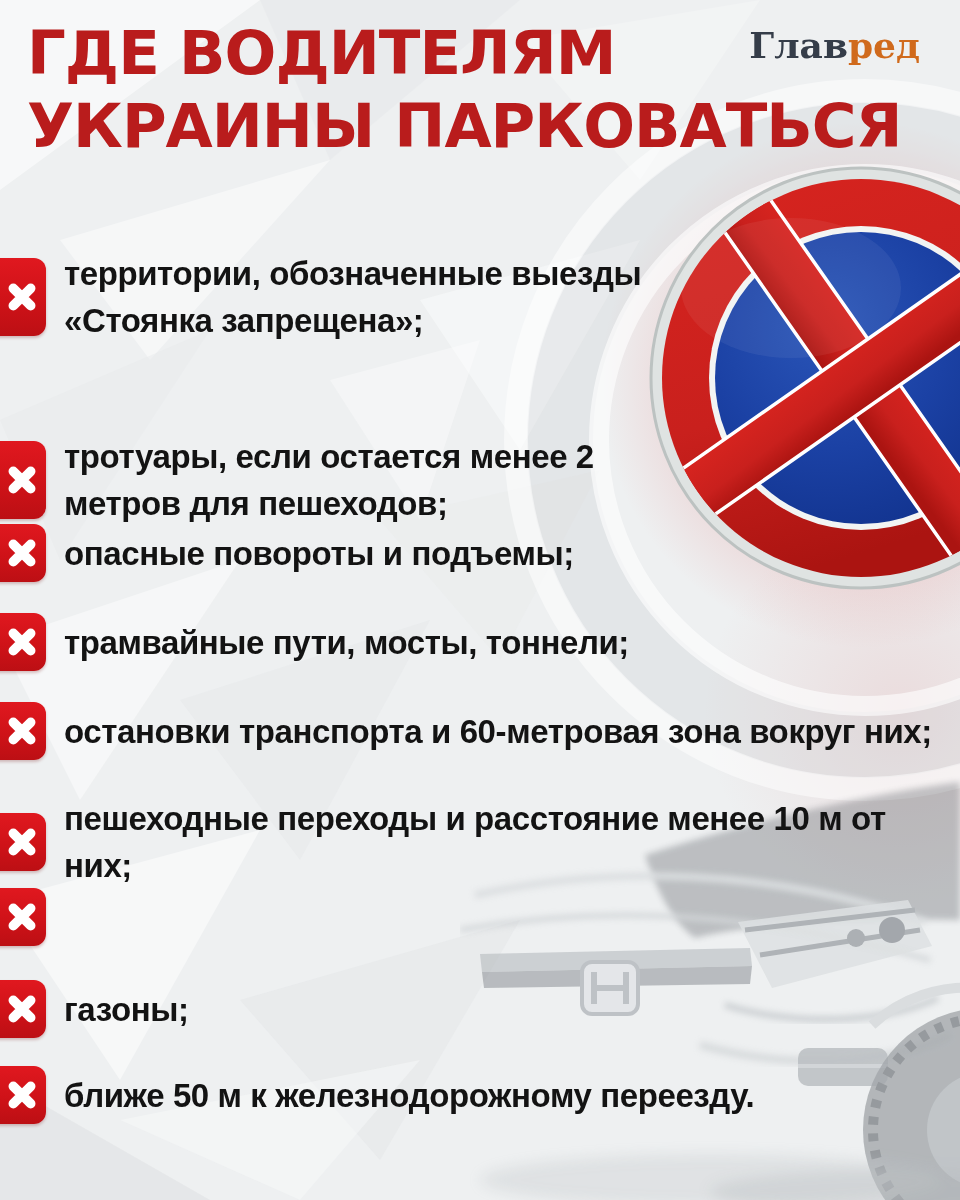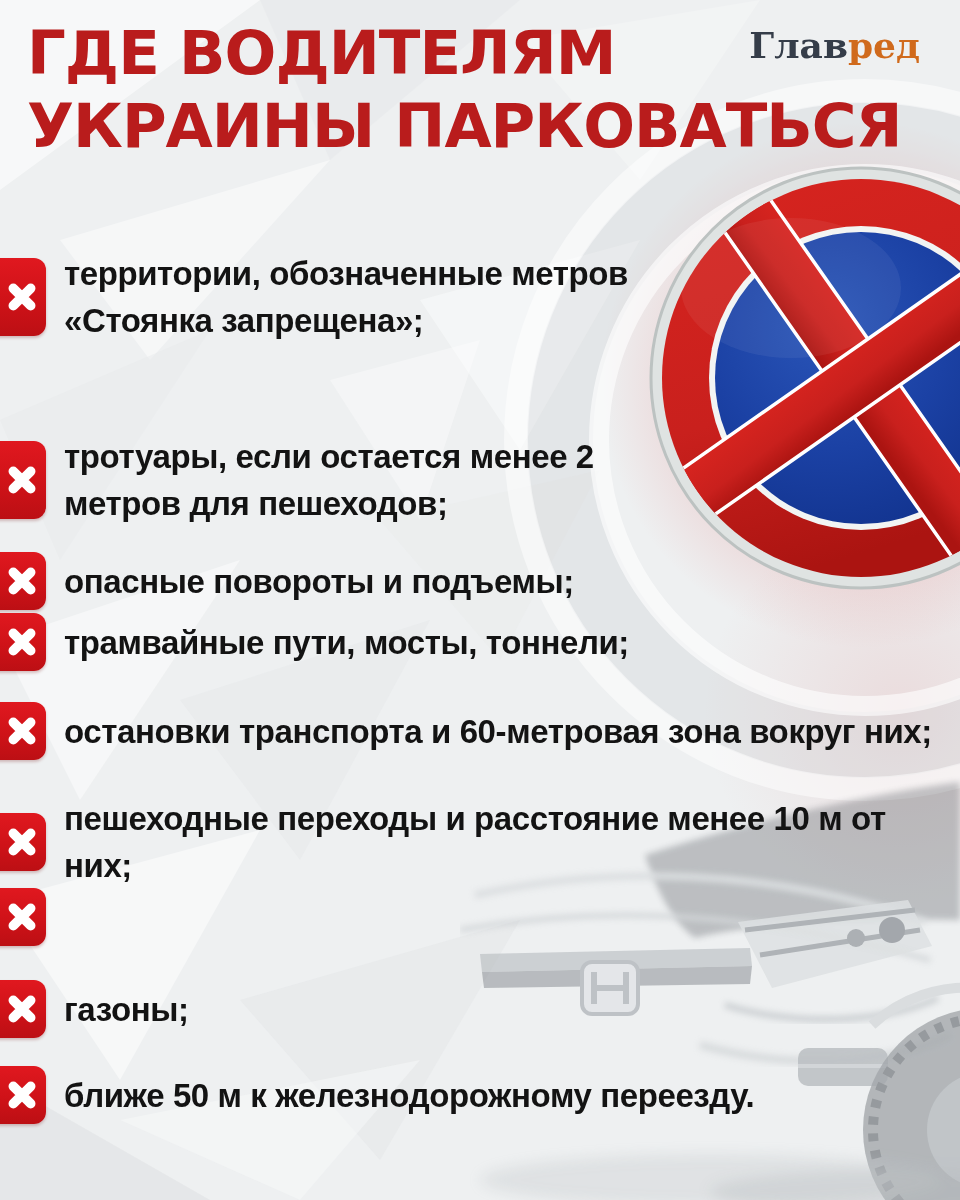--- a/index.html
+++ b/index.html
@@ -168,35 +168,35 @@
   <div class="navy">ГДЕ ВОДИТЕЛЯМ</div>
   <div class="navy">УКРАИНЫ ПАРКОВАТЬСЯ</div>
 </div>
 
 <div class="row double" style="top:250px">
   <div class="xicon">
     <svg width="40" height="40" viewBox="0 0 46 46">
         <path d="M13 13 L33 33 M33 13 L13 33" stroke="#fff" stroke-width="11" stroke-linecap="round"></path>
       </svg>
   </div>
-  <div class="txt">территории, обозначенные метров
+  <div class="txt">территории, обозначенные выезды
 «Стоянка запрещена»;</div>
 </div>
 
 <div class="row double" style="top:433px">
   <div class="xicon">
     <svg width="40" height="40" viewBox="0 0 46 46">
         <path d="M13 13 L33 33 M33 13 L13 33" stroke="#fff" stroke-width="11" stroke-linecap="round"></path>
       </svg>
   </div>
   <div class="txt">тротуары, если остается менее 2
 метров для пешеходов;</div>
 </div>
 
-<div class="row single" style="top:552px">
+<div class="row single" style="top:524px">
   <div class="xicon">
     <svg width="40" height="40" viewBox="0 0 46 46">
         <path d="M13 13 L33 33 M33 13 L13 33" stroke="#fff" stroke-width="11" stroke-linecap="round"></path>
       </svg>
   </div>
   <div class="txt">опасные повороты и подъемы;</div>
 </div>
 
 <div class="row single" style="top:613px">
   <div class="xicon">

